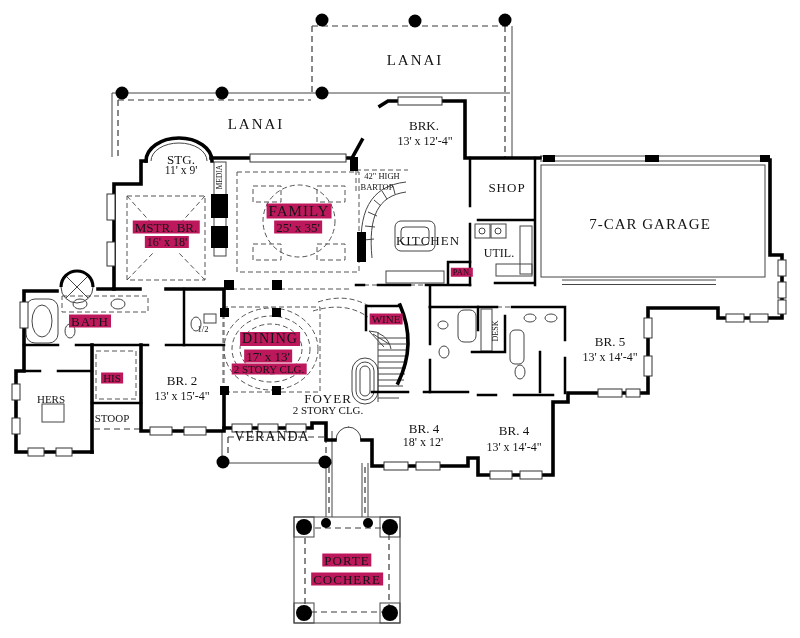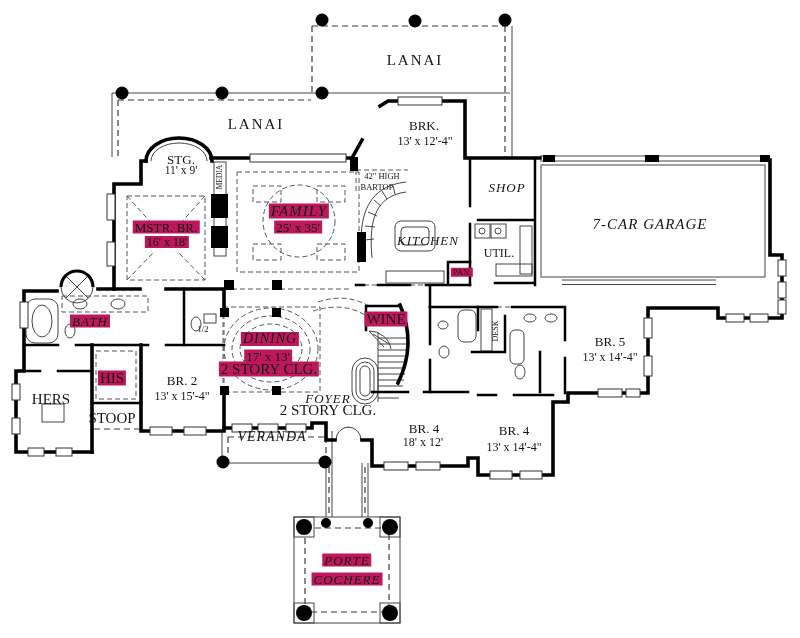--- a/index.html
+++ b/index.html
@@ -2,23 +2,23 @@
 <html><head>
 <meta charset="utf-8">
 <style>
   html,body{margin:0;padding:0;background:#fff;}
   #stage{position:relative;width:800px;height:638px;background:#ffffff;overflow:hidden;
          font-family:"Liberation Serif", serif;color:#111;}
   #plan-svg{position:absolute;left:0;top:0;}
   .lbl{position:absolute;transform:translate(-50%,-50%);white-space:nowrap;color:#141414;line-height:1;}
   .bg{background:#be185d;padding:0 2px;}
   .vert{transform:translate(-50%,-50%) rotate(-90deg);}
-  .ls1{letter-spacing:1px;font-style:italic;} .ls2{letter-spacing:2px;}
+  .ls1{letter-spacing:1px;} .ls2{letter-spacing:2px;}
   .f15{font-size:15px;} .f14{font-size:14px;} .f13{font-size:13px;} .f12{font-size:12px;}
-  .f11{font-size:11.5px;} .f9{font-size:15px;font-family:Liberation Serif, serif;} .f85{font-size:8.5px;} .f8{font-size:8px;} .f75{font-size:7.5px;}
+  .f11{font-size:11.5px;} .f9{font-size:11px;font-family:Liberation Serif, serif;} .f85{font-size:8.5px;} .f8{font-size:8px;} .f75{font-size:7.5px;}
 </style>
 </head>
 <body>
 
 <div id="stage">
 
 <svg id="plan-svg" width="800" height="638" viewBox="0 0 800 638">
 
   <g stroke="#3a3a3a" stroke-width="1.2" fill="none" stroke-dasharray="6,4">
     <path d="M312,26 L512,26 M312,26 L312,93 M505,26 L505,157"></path>

